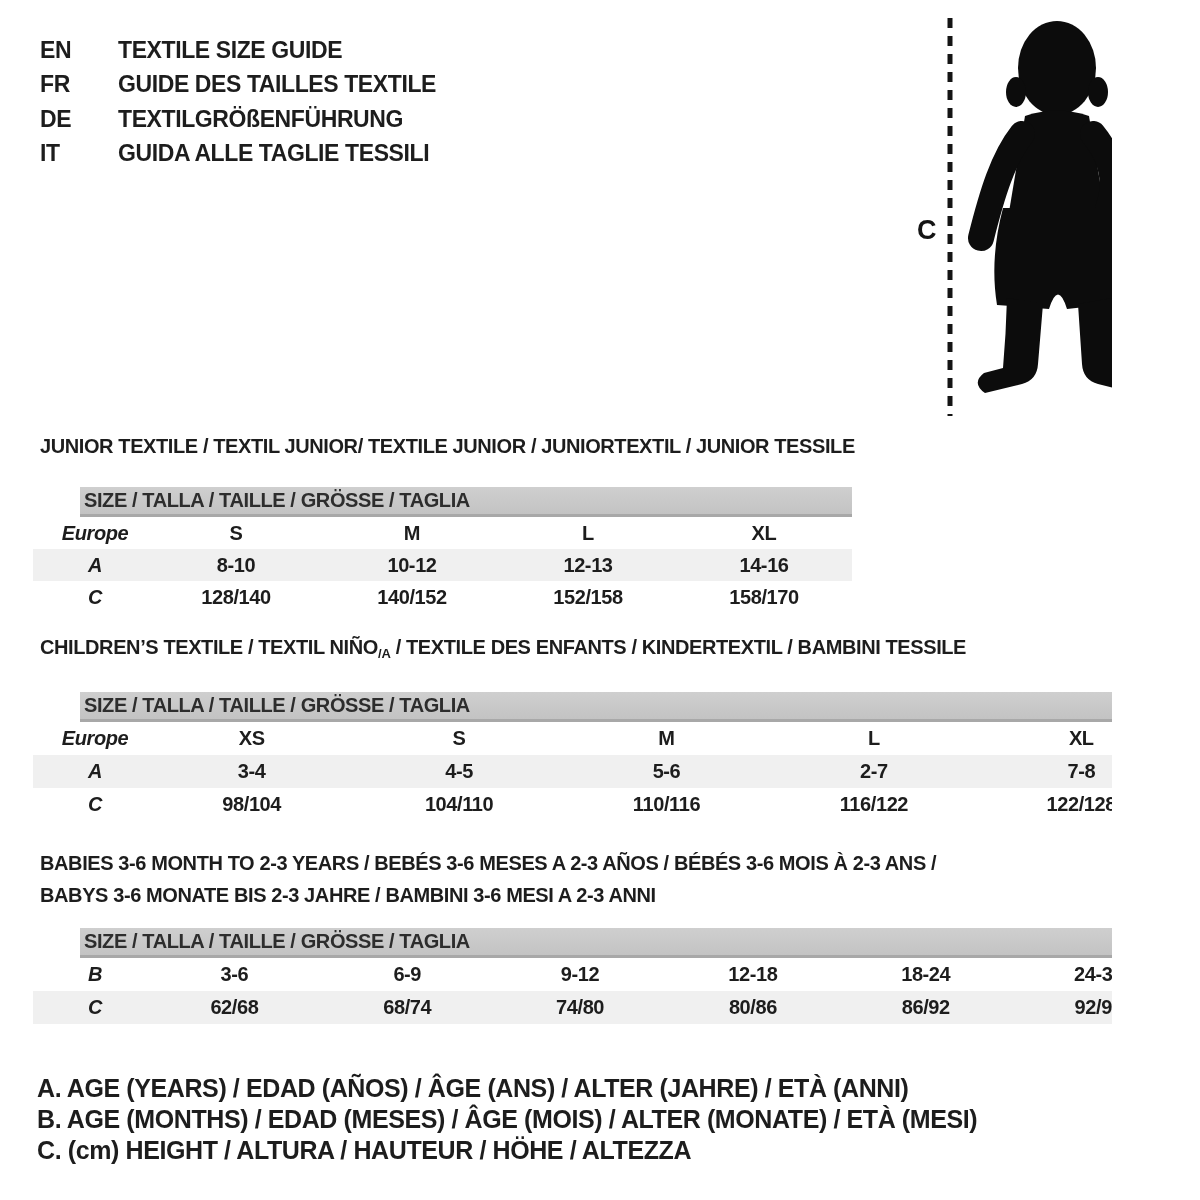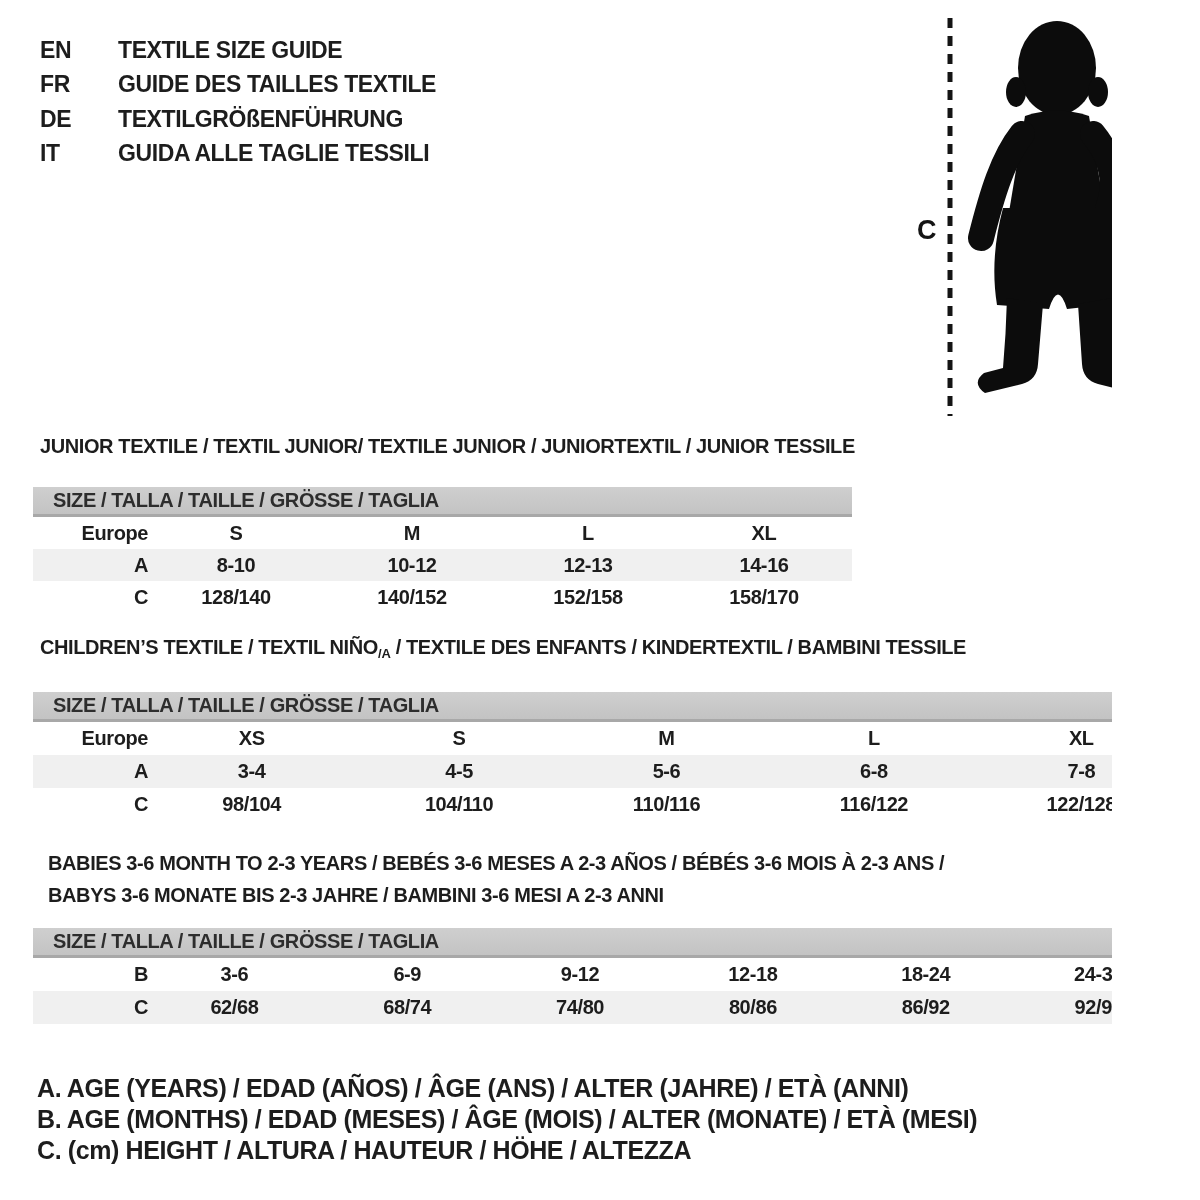--- a/index.html
+++ b/index.html
@@ -14,30 +14,30 @@
   .lang-code{width:78px;flex:0 0 78px;}
   .lang-title{white-space:nowrap;}
   
   .figure-wrap{position:absolute;left:895px;top:12px;width:255px;height:408px;}
   
   .sec-title{position:absolute;left:40px;font-size:20px;line-height:26px;white-space:nowrap;}
   .sub-a{font-size:13px;vertical-align:-4px;letter-spacing:-0.2px;}
   
   .tbl{position:absolute;left:33px;}
   .tbl-head{
-    height:27px;line-height:27px;padding-left:20px;
+    height:27px;line-height:27px;padding-left:4px;
     background:linear-gradient(180deg,#cfcfcf,#c3c3c3);
     border-bottom:3px solid #a8a8a8;
-    font-size:20px;color:#2d2d2d;
+    font-size:20px;color:#2d2d2d;margin-left:47px;
   }
   .trow{display:grid;align-items:center;font-size:20px;}
   .t1 .trow{height:32px;grid-template-columns:115px repeat(4,1fr);}
   .t2 .trow{height:33px;grid-template-columns:115px repeat(5,1fr);}
   .t3 .trow{height:33px;grid-template-columns:115px repeat(6,1fr);}
-  .trow .tlabel{padding-left:9px;text-align:right;}
+  .trow .tlabel{padding-left:9px;text-align:center;font-style:italic;}
   .trow .tval{text-align:center;}
   .stripe{background:#f0f0f0;}
   
   .legend{position:absolute;left:37px;top:1073px;font-size:25px;line-height:31px;}
   .legend div{white-space:nowrap;}
 </style>
 </head>
 <body>
 
 <div id="page">
@@ -116,34 +116,34 @@
       <span class="tval">S</span>
       <span class="tval">M</span>
       <span class="tval">L</span>
       <span class="tval">XL</span>
     </div>
     <div class="trow stripe">
       <span class="tlabel">A</span>
       <span class="tval">3-4</span>
       <span class="tval">4-5</span>
       <span class="tval">5-6</span>
-      <span class="tval">6-8</span>
+      <span class="tval">2-7</span>
       <span class="tval">7-8</span>
     </div>
     <div class="trow">
       <span class="tlabel">C</span>
       <span class="tval">98/104</span>
       <span class="tval">104/110</span>
       <span class="tval">110/116</span>
       <span class="tval">116/122</span>
       <span class="tval">122/128</span>
     </div>
   </div>
 
-  <div class="sec-title" style="top:847px;line-height:32px;margin-left:8px;">
+  <div class="sec-title" style="top:847px;line-height:32px;">
     <div>BABIES 3-6 MONTH TO 2-3 YEARS / BEBÉS 3-6 MESES A 2-3 AÑOS / BÉBÉS 3-6 MOIS À 2-3 ANS /</div>
     <div>BABYS 3-6 MONATE BIS 2-3 JAHRE / BAMBINI 3-6 MESI A 2-3 ANNI</div>
   </div>
   <div class="tbl t3" style="top:928px;width:1152px;">
     <div class="tbl-head">SIZE / TALLA / TAILLE / GRÖSSE / TAGLIA</div>
     <div class="trow">
       <span class="tlabel">B</span>
       <span class="tval">3-6</span>
       <span class="tval">6-9</span>
       <span class="tval">9-12</span>

